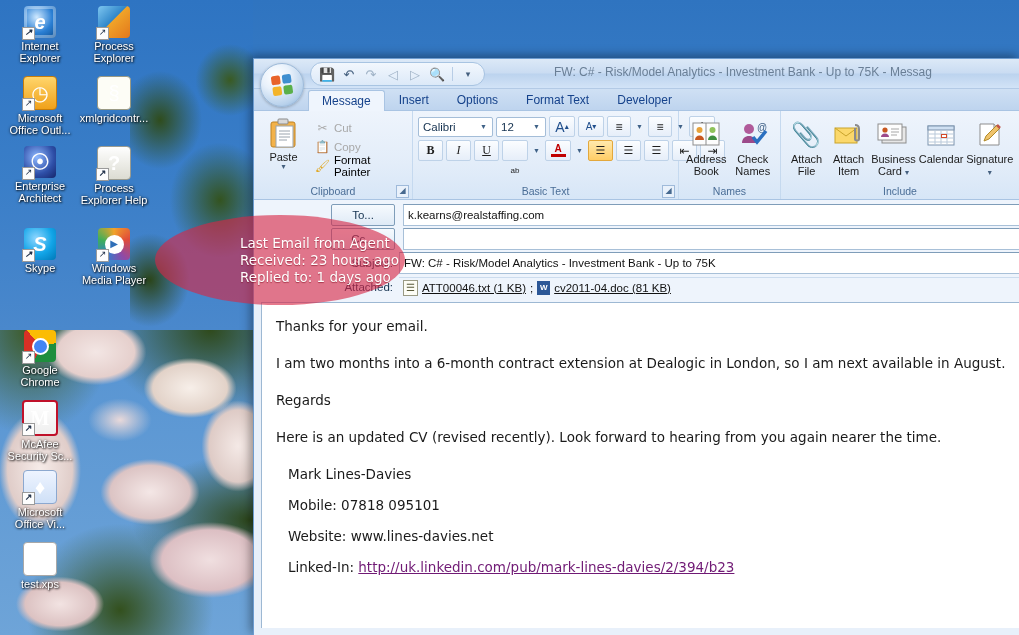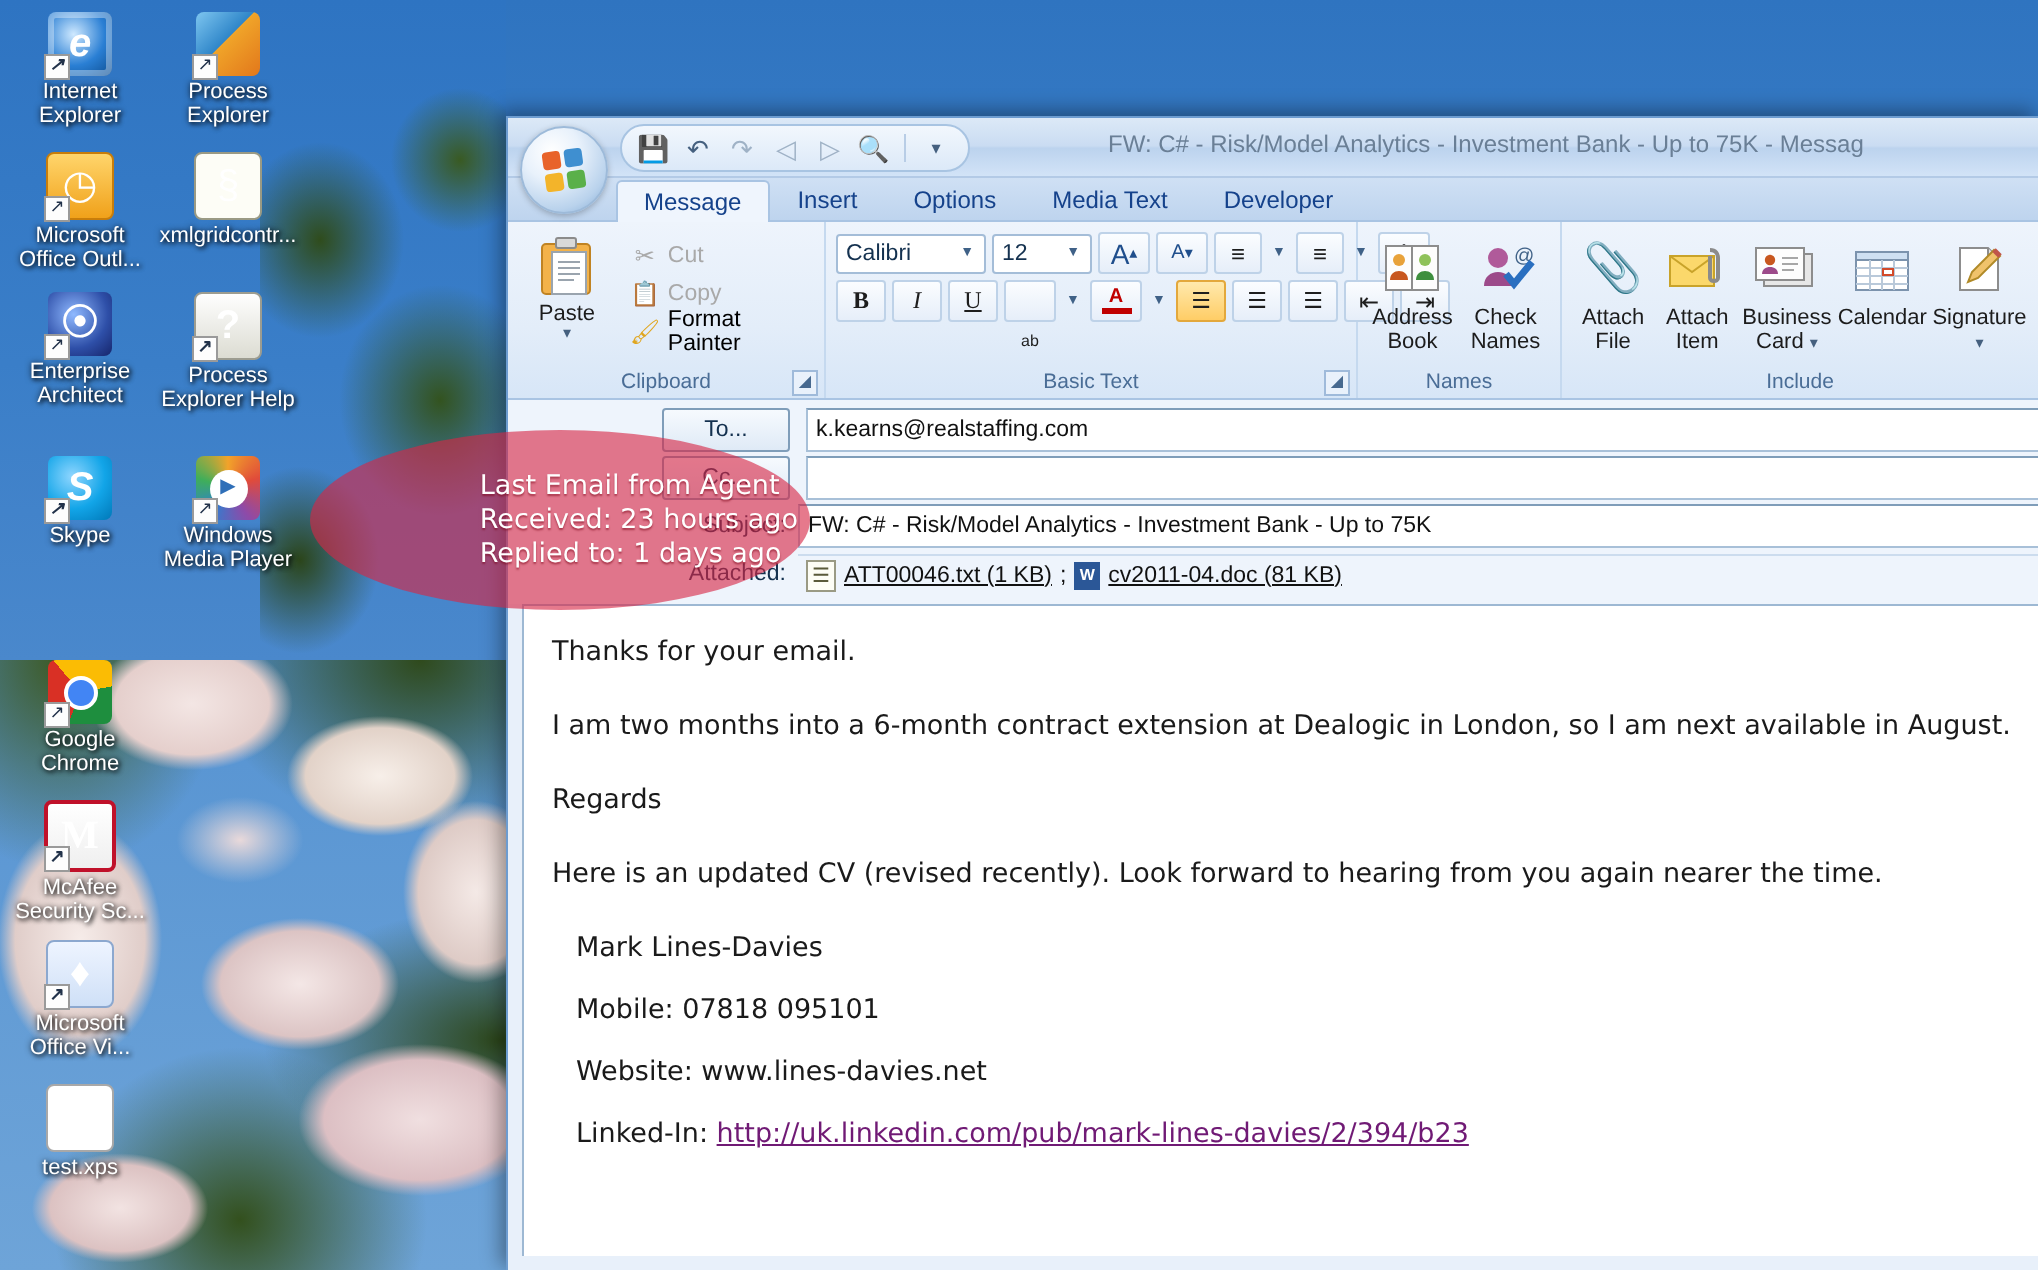--- a/index.html
+++ b/index.html
@@ -330,21 +330,21 @@
         <i style="background:#3f8fd0;"></i>
       <i style="background:#f3b42a;"></i>
         <i style="background:#5ab04a;"></i>
     </div>
   </div>
 
   <div class="tabs">
     <div class="tab active">Message</div>
     <div class="tab">Insert</div>
     <div class="tab">Options</div>
-    <div class="tab">Media Text</div>
+    <div class="tab">Format Text</div>
     <div class="tab">Developer</div>
   </div>
 
   <div class="ribbon">
 
     <div class="grp" style="width:160px;">
       <div class="body">
         <div class="bigbtn">
           <div class="bi">
             <svg width="28" height="30" viewBox="0 0 28 30">

